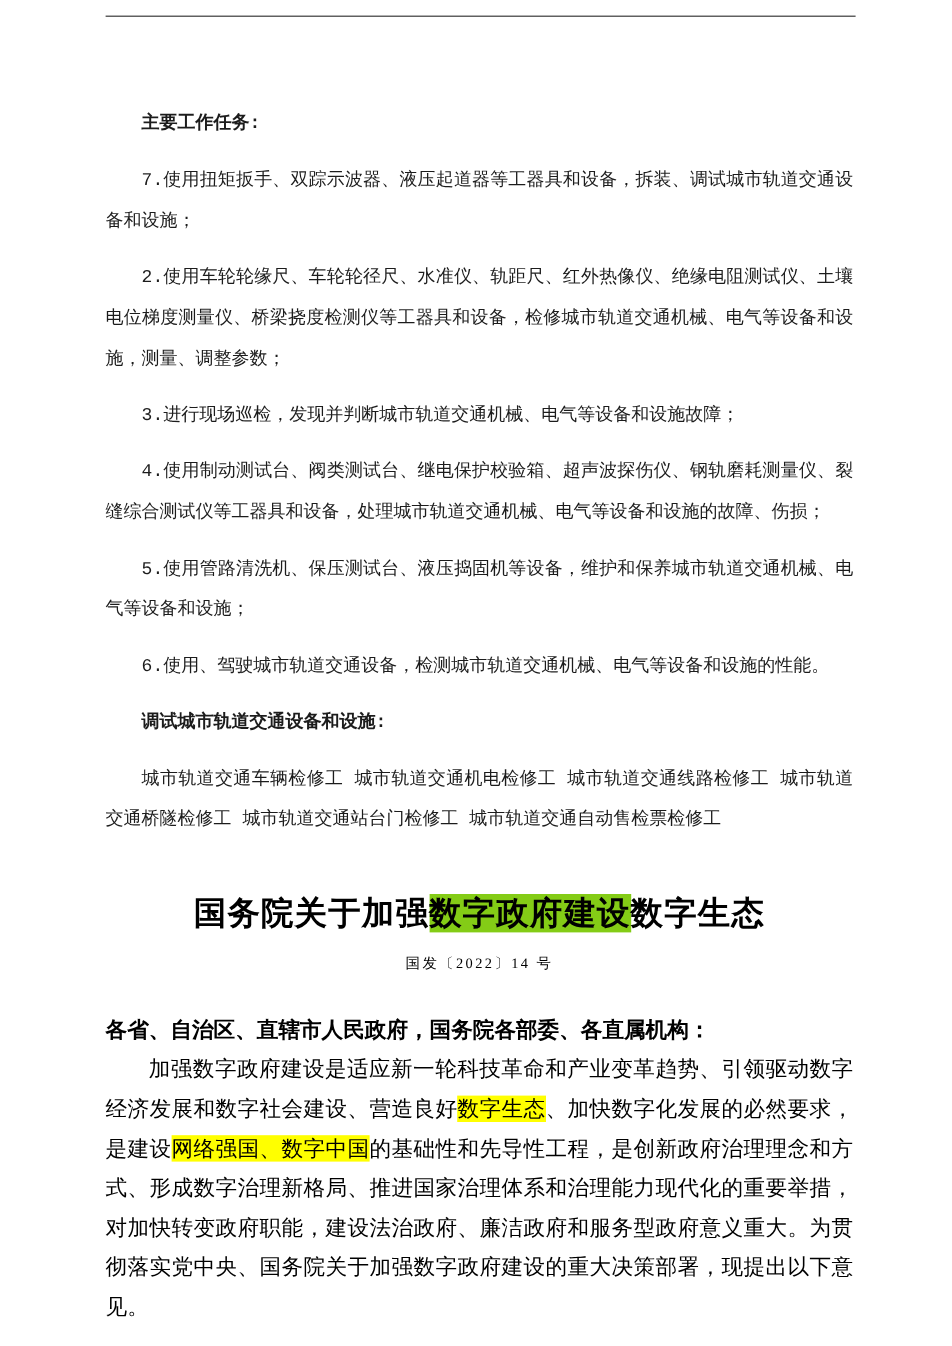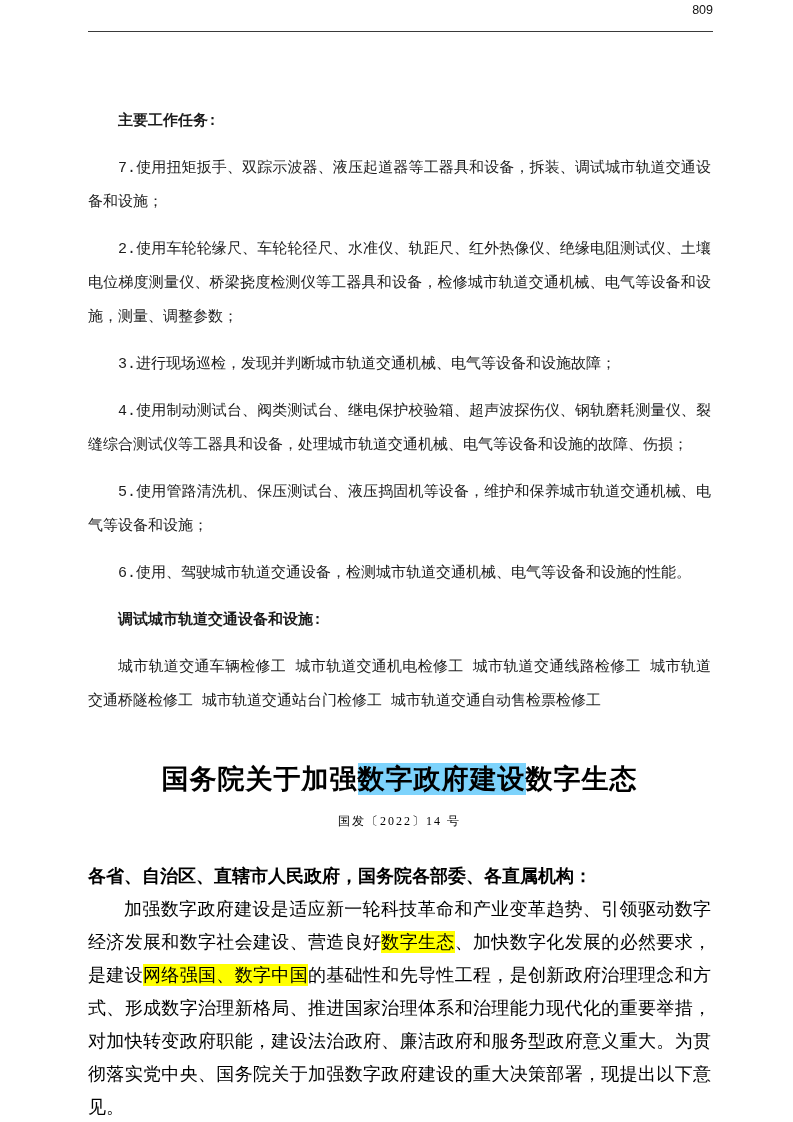--- a/index.html
+++ b/index.html
@@ -91,23 +91,20 @@
   }
   .hl {
     padding: 1px 0;
   }
 </style>
 </head>
 <body>
 
 <div class="page">
 
-  <div class="page-header">
-    <div class="page-number">809</div>
-  </div>
   <hr class="header-rule">
 
   <div class="content">
 
     <div class="upper">
       <p class="upper-heading">主要工作任务:</p>
 
       <p class="task-paragraph">7.使用扭矩扳手、双踪示波器、液压起道器等工器具和设备，拆装、调试城市轨道交通设备和设施；</p>
       <p class="task-paragraph">2.使用车轮轮缘尺、车轮轮径尺、水准仪、轨距尺、红外热像仪、绝缘电阻测试仪、土壤电位梯度测量仪、桥梁挠度检测仪等工器具和设备，检修城市轨道交通机械、电气等设备和设施，测量、调整参数；</p>
       <p class="task-paragraph">3.进行现场巡检，发现并判断城市轨道交通机械、电气等设备和设施故障；</p>
@@ -115,21 +112,21 @@
       <p class="task-paragraph">5.使用管路清洗机、保压测试台、液压捣固机等设备，维护和保养城市轨道交通机械、电气等设备和设施；</p>
       <p class="task-paragraph">6.使用、驾驶城市轨道交通设备，检测城市轨道交通机械、电气等设备和设施的性能。</p>
 
       <p class="upper-heading">调试城市轨道交通设备和设施:</p>
 
       <p class="occupations-paragraph">城市轨道交通车辆检修工 城市轨道交通机电检修工 城市轨道交通线路检修工 城市轨道交通桥隧检修工 城市轨道交通站台门检修工 城市轨道交通自动售检票检修工</p>
     </div>
 
     <div class="doc">
 
-      <h1 class="doc-title"><span>国务院关于加强</span><span class="hl" style="background-color: #7dd3fc;">数字政府建设</span><span>数字生态</span></h1>
+      <h1 class="doc-title"><span>国务院关于加强</span><span class="hl" style="background-color: #84cc16;">数字政府建设</span><span>数字生态</span></h1>
 
       <div class="doc-number">国发〔2022〕14 号</div>
 
       <p class="salutation">各省、自治区、直辖市人民政府，国务院各部委、各直属机构：</p>
 
       <p class="doc-paragraph"><span>加强数字政府建设是适应新一轮科技革命和产业变革趋势、引领驱动数字经济发展和数字社会建设、营造良好</span><span class="hl" style="background-color: rgb(255, 255, 0);">数字生态</span><span>、加快数字化发展的必然要求，是建设</span><span class="hl" style="background-color: rgb(255, 255, 0);">网络强国、数字中国</span><span>的基础性和先导性工程，是创新政府治理理念和方式、形成数字治理新格局、推进国家治理体系和治理能力现代化的重要举措，对加快转变政府职能，建设法治政府、廉洁政府和服务型政府意义重大。为贯彻落实党中央、国务院关于加强数字政府建设的重大决策部署，现提出以下意见。</span></p>
 
     </div>
 
   </div>

